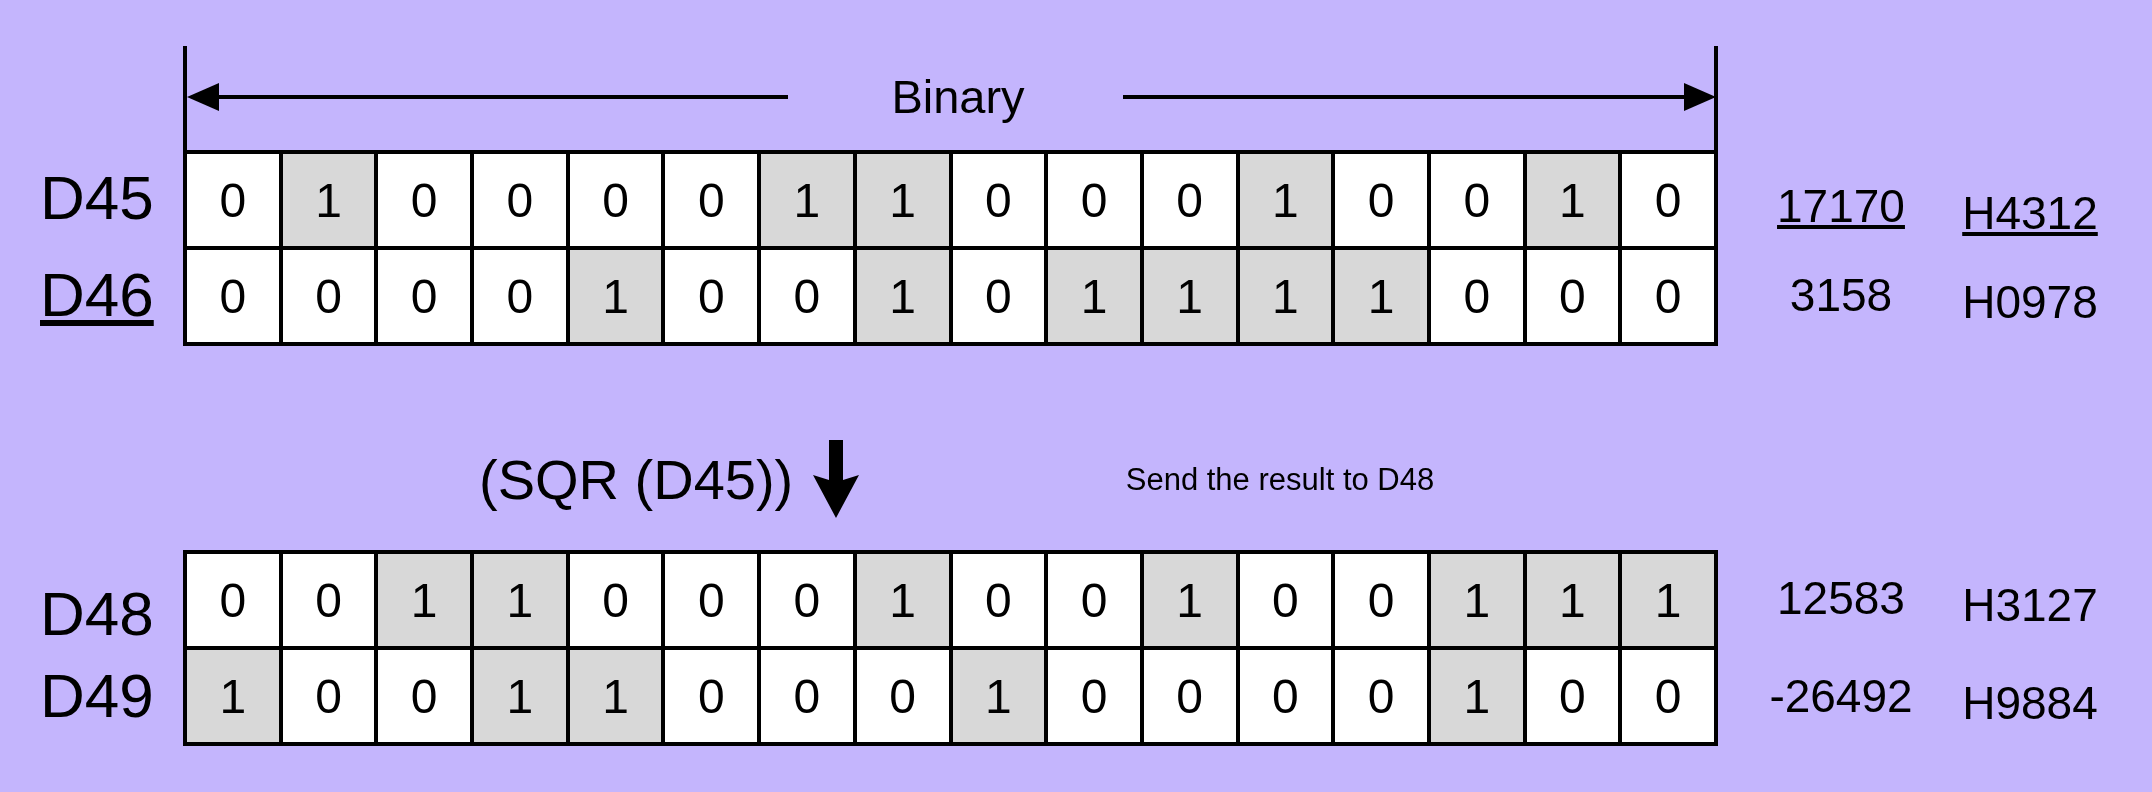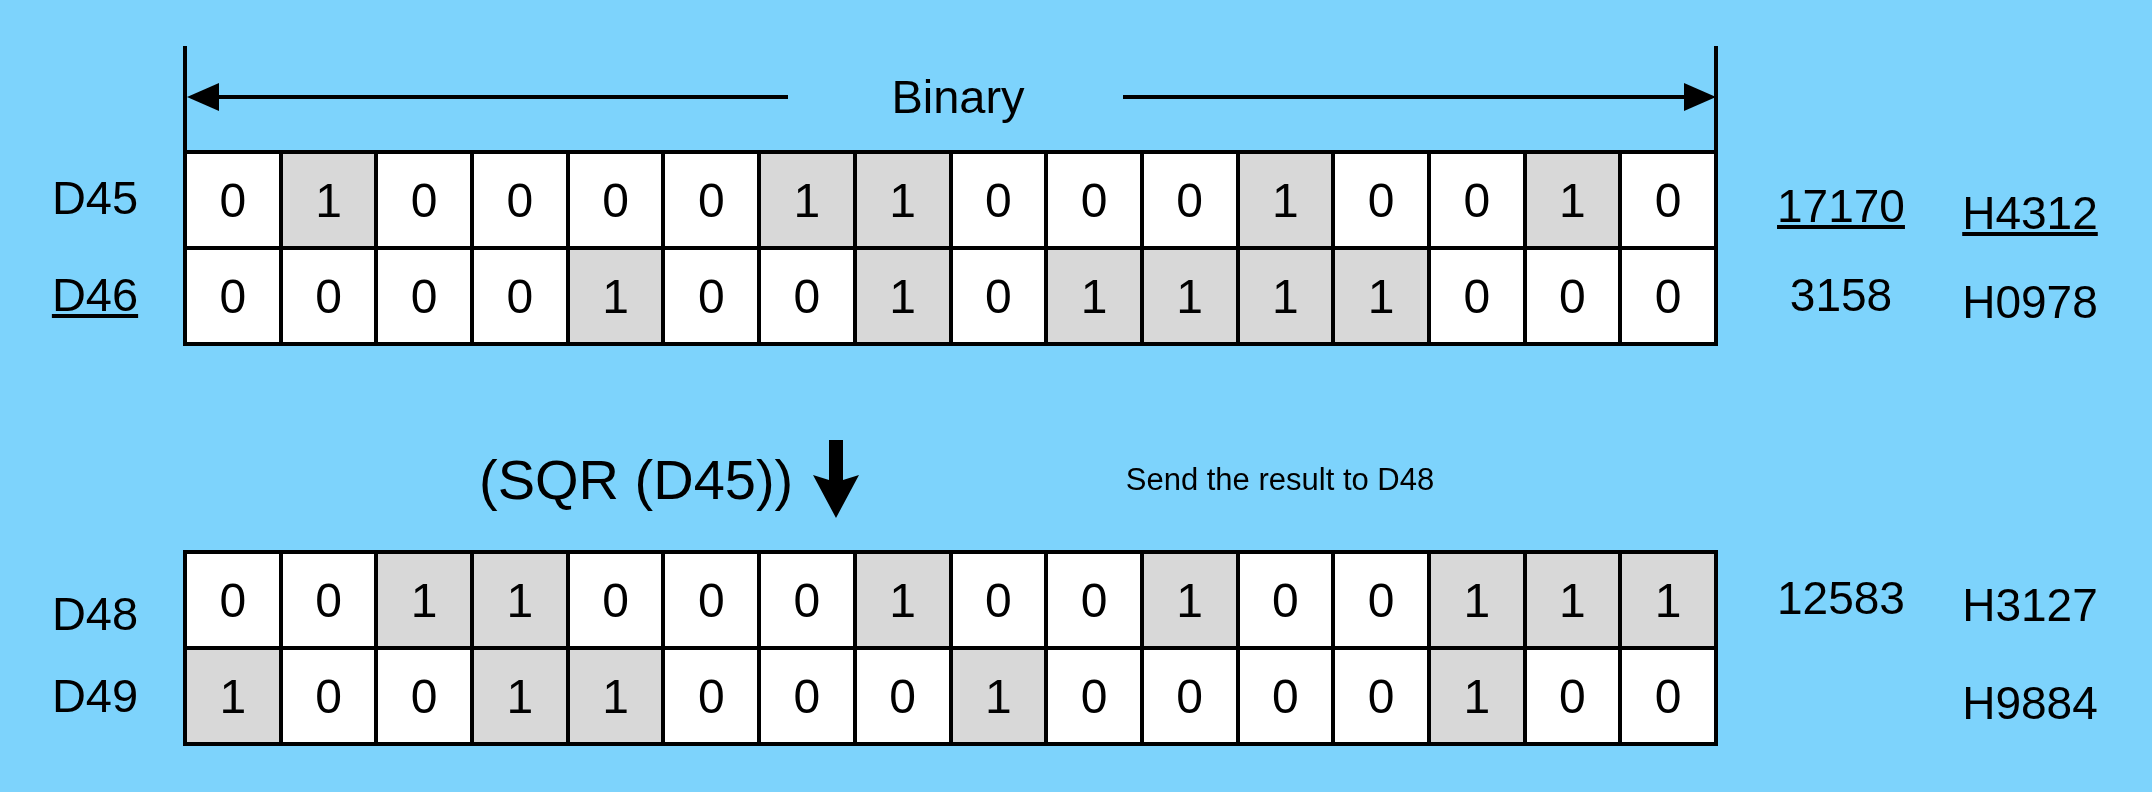--- a/index.html
+++ b/index.html
@@ -1,20 +1,20 @@
 <!DOCTYPE html>
 <html style="--on-fill: #d8d8d8; --off-fill: #ffffff;"><head>
 <meta charset="utf-8">
 <style>
   html, body { margin: 0; padding: 0; background: #ffffff; }
   .diagram {
     position: relative;
     width: 2152px;
     height: 792px;
-    background: #7dd3fc;
+    background: #c4b5fd;
     font-family: "Liberation Sans", sans-serif;
     color: #000000;
     overflow: hidden;
   }
 
   
   .tick { position: absolute; top: 46px; width: 4px; height: 104px; background: #000; }
   .tick-left  { left: 183px; }
   .tick-right { left: 1714px; }
 
@@ -44,21 +44,21 @@
   .cell {
     flex: 1; display: flex; align-items: center; justify-content: center;
     font-size: 48px; border-left: 4px solid #000; background: var(--off-fill, #fff);
   }
   .cell:first-child { border-left: none; }
   .cell.on { background: var(--on-fill, #d8d8d8); }
 
   
   .reg-label {
     position: absolute; left: 40px; width: 110px; height: 60px; line-height: 60px;
-    text-align: center; font-size: 47px;
+    text-align: center; font-size: 62px;
   }
   #rl0 { top: 168px; } #rl1 { top: 265px; text-decoration: underline; } #rl2 { top: 568px; margin-top: 16px; } #rl3 { top: 666px; }
 
   
   .dec-value {
     position: absolute; left: 1760px; width: 162px; height: 60px; line-height: 60px;
     text-align: center; font-size: 46px;
   }
   .hex-value {
     position: absolute; left: 1950px; width: 160px; height: 60px; line-height: 60px;
@@ -170,20 +170,21 @@
   </div>
 
   <div class="reg-label" id="rl0">D45</div>
   <div class="reg-label" id="rl1">D46</div>
   <div class="reg-label" id="rl2">D48</div>
   <div class="reg-label" id="rl3">D49</div>
 
   <div class="dec-value" id="dv0">17170</div>
   <div class="dec-value" id="dv1">3158</div>
   <div class="dec-value" id="dv2">12583</div>
+  <div class="dec-value" id="dv3">-26492</div>
 
   <div class="hex-value" id="hv0">H4312</div>
   <div class="hex-value" id="hv1">H0978</div>
   <div class="hex-value" id="hv2">H3127</div>
   <div class="hex-value" id="hv3">H9884</div>
 
   <div class="op-formula">(SQR (D45))</div>
   <svg class="down-arrow" viewBox="0 0 60 82" xmlns="http://www.w3.org/2000/svg">
     <path d="M23 2 h14 v40 l16 -5 -23 43 -23 -43 16 5 z" fill="#000000"></path>
   </svg>

